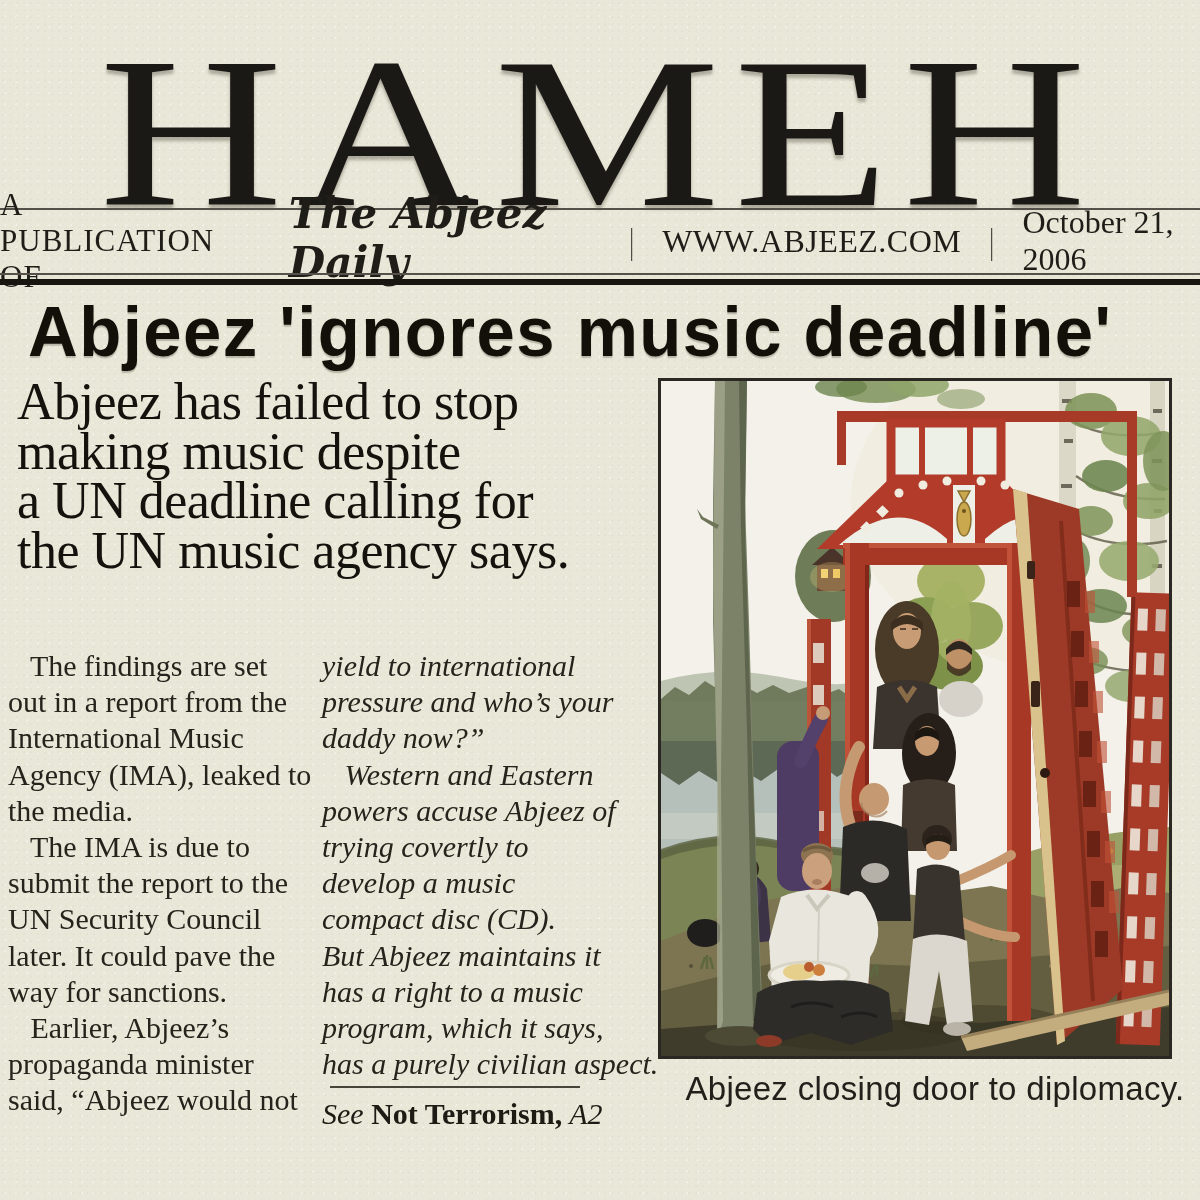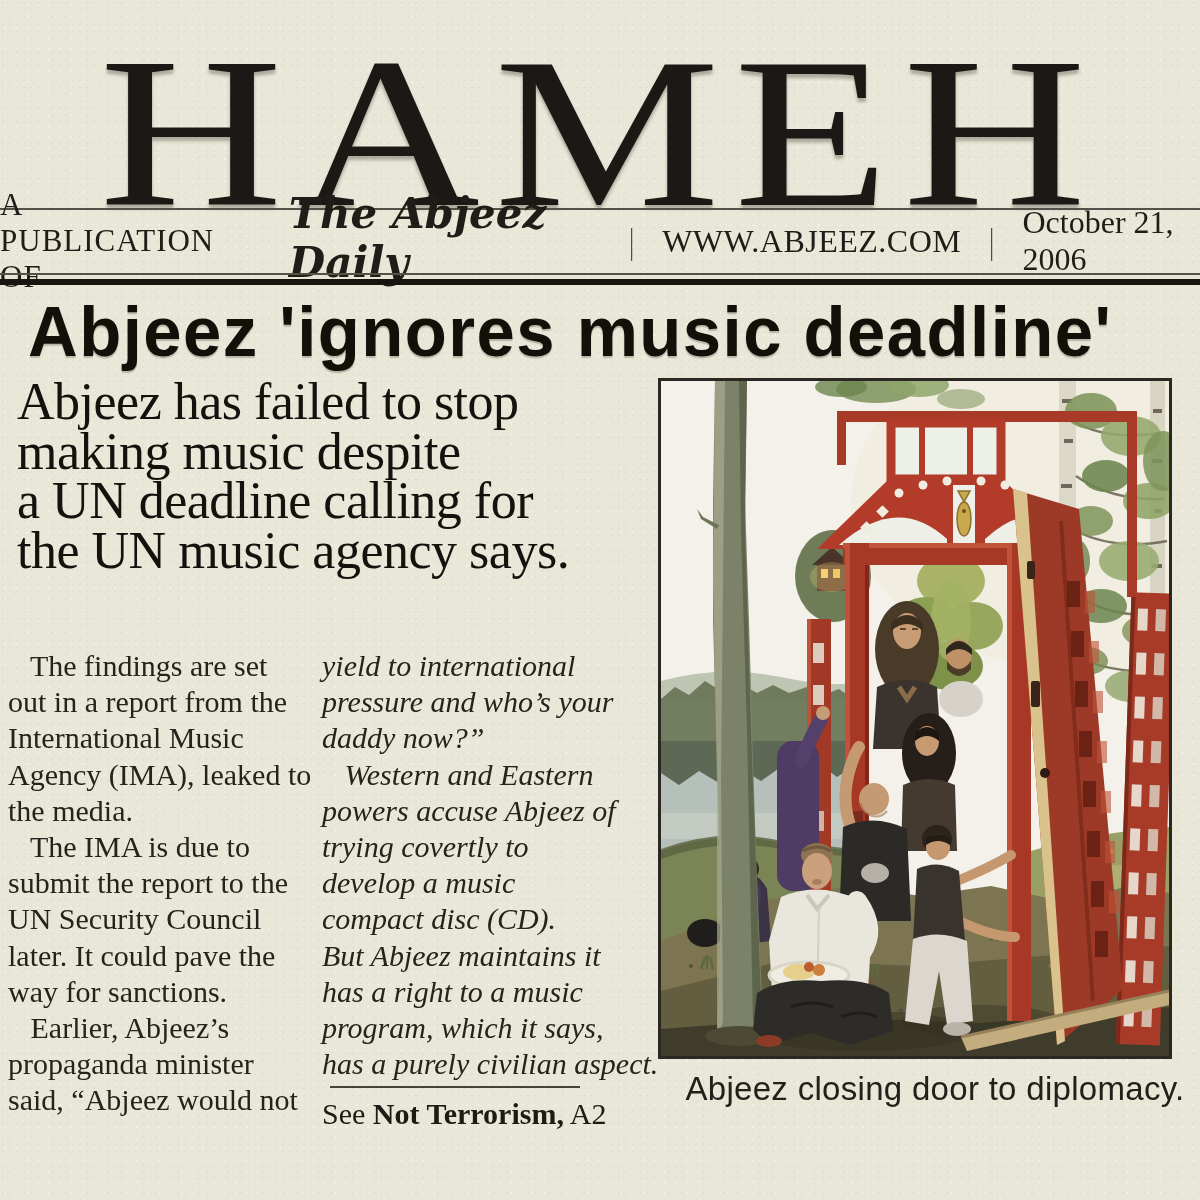--- a/index.html
+++ b/index.html
@@ -67,21 +67,21 @@
   .col{
     position:absolute;top:648px;
     font-size:30px;line-height:36.2px;color:#26231c;
     white-space:pre;
   }
   .col1{left:8px;width:300px;}
   .col2{left:322px;width:330px;font-style:italic;}
   .see-block{position:absolute;left:322px;top:1086px;width:330px;}
   .see-rule{width:250px;height:0;border-top:2px solid #474339;margin:0 0 9px 8px;}
   .see-line{font-size:30px;color:#1e1b15;white-space:pre;}
-  .see-line .it{margin-top:44px;}
+  .see-line .it{font-style:italic;margin-top:44px;}
   .see-line .bd{font-weight:bold;margin-top:20px;}
   .photo-frame{
     position:absolute;left:658px;top:378px;width:514px;height:681px;
     margin:0;box-sizing:border-box;
     border:3px solid #2b2722;background:#f3f1e9;
   }
   .photo-frame svg{display:block;}
   .caption{
     position:absolute;left:678px;top:1070px;width:514px;
     text-align:center;

